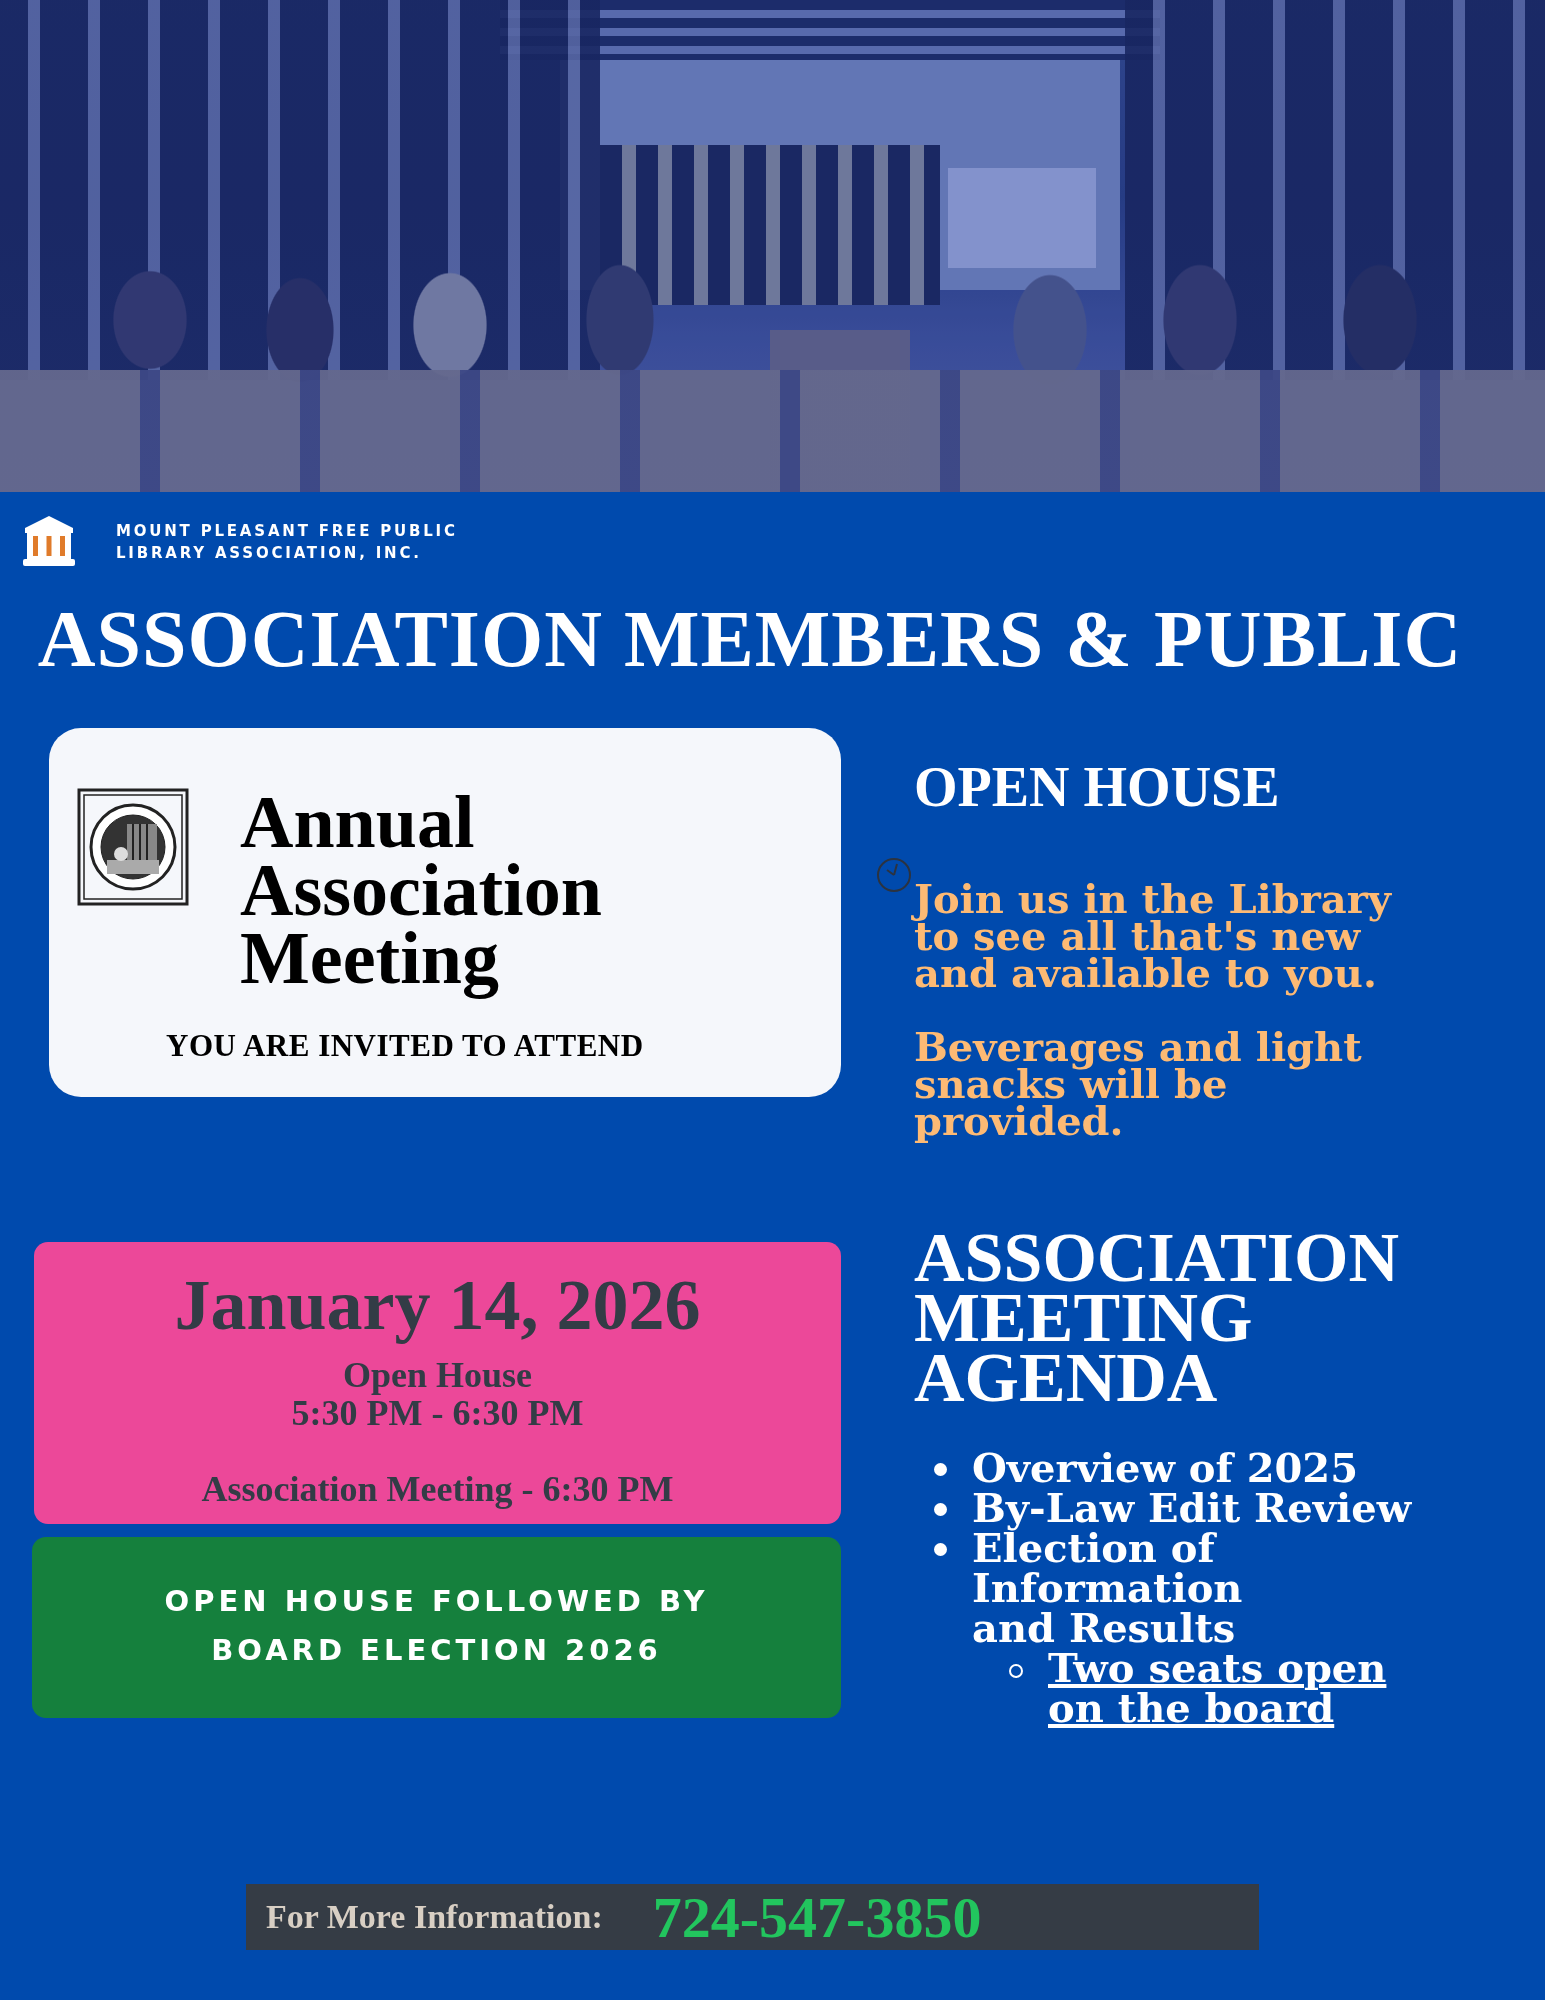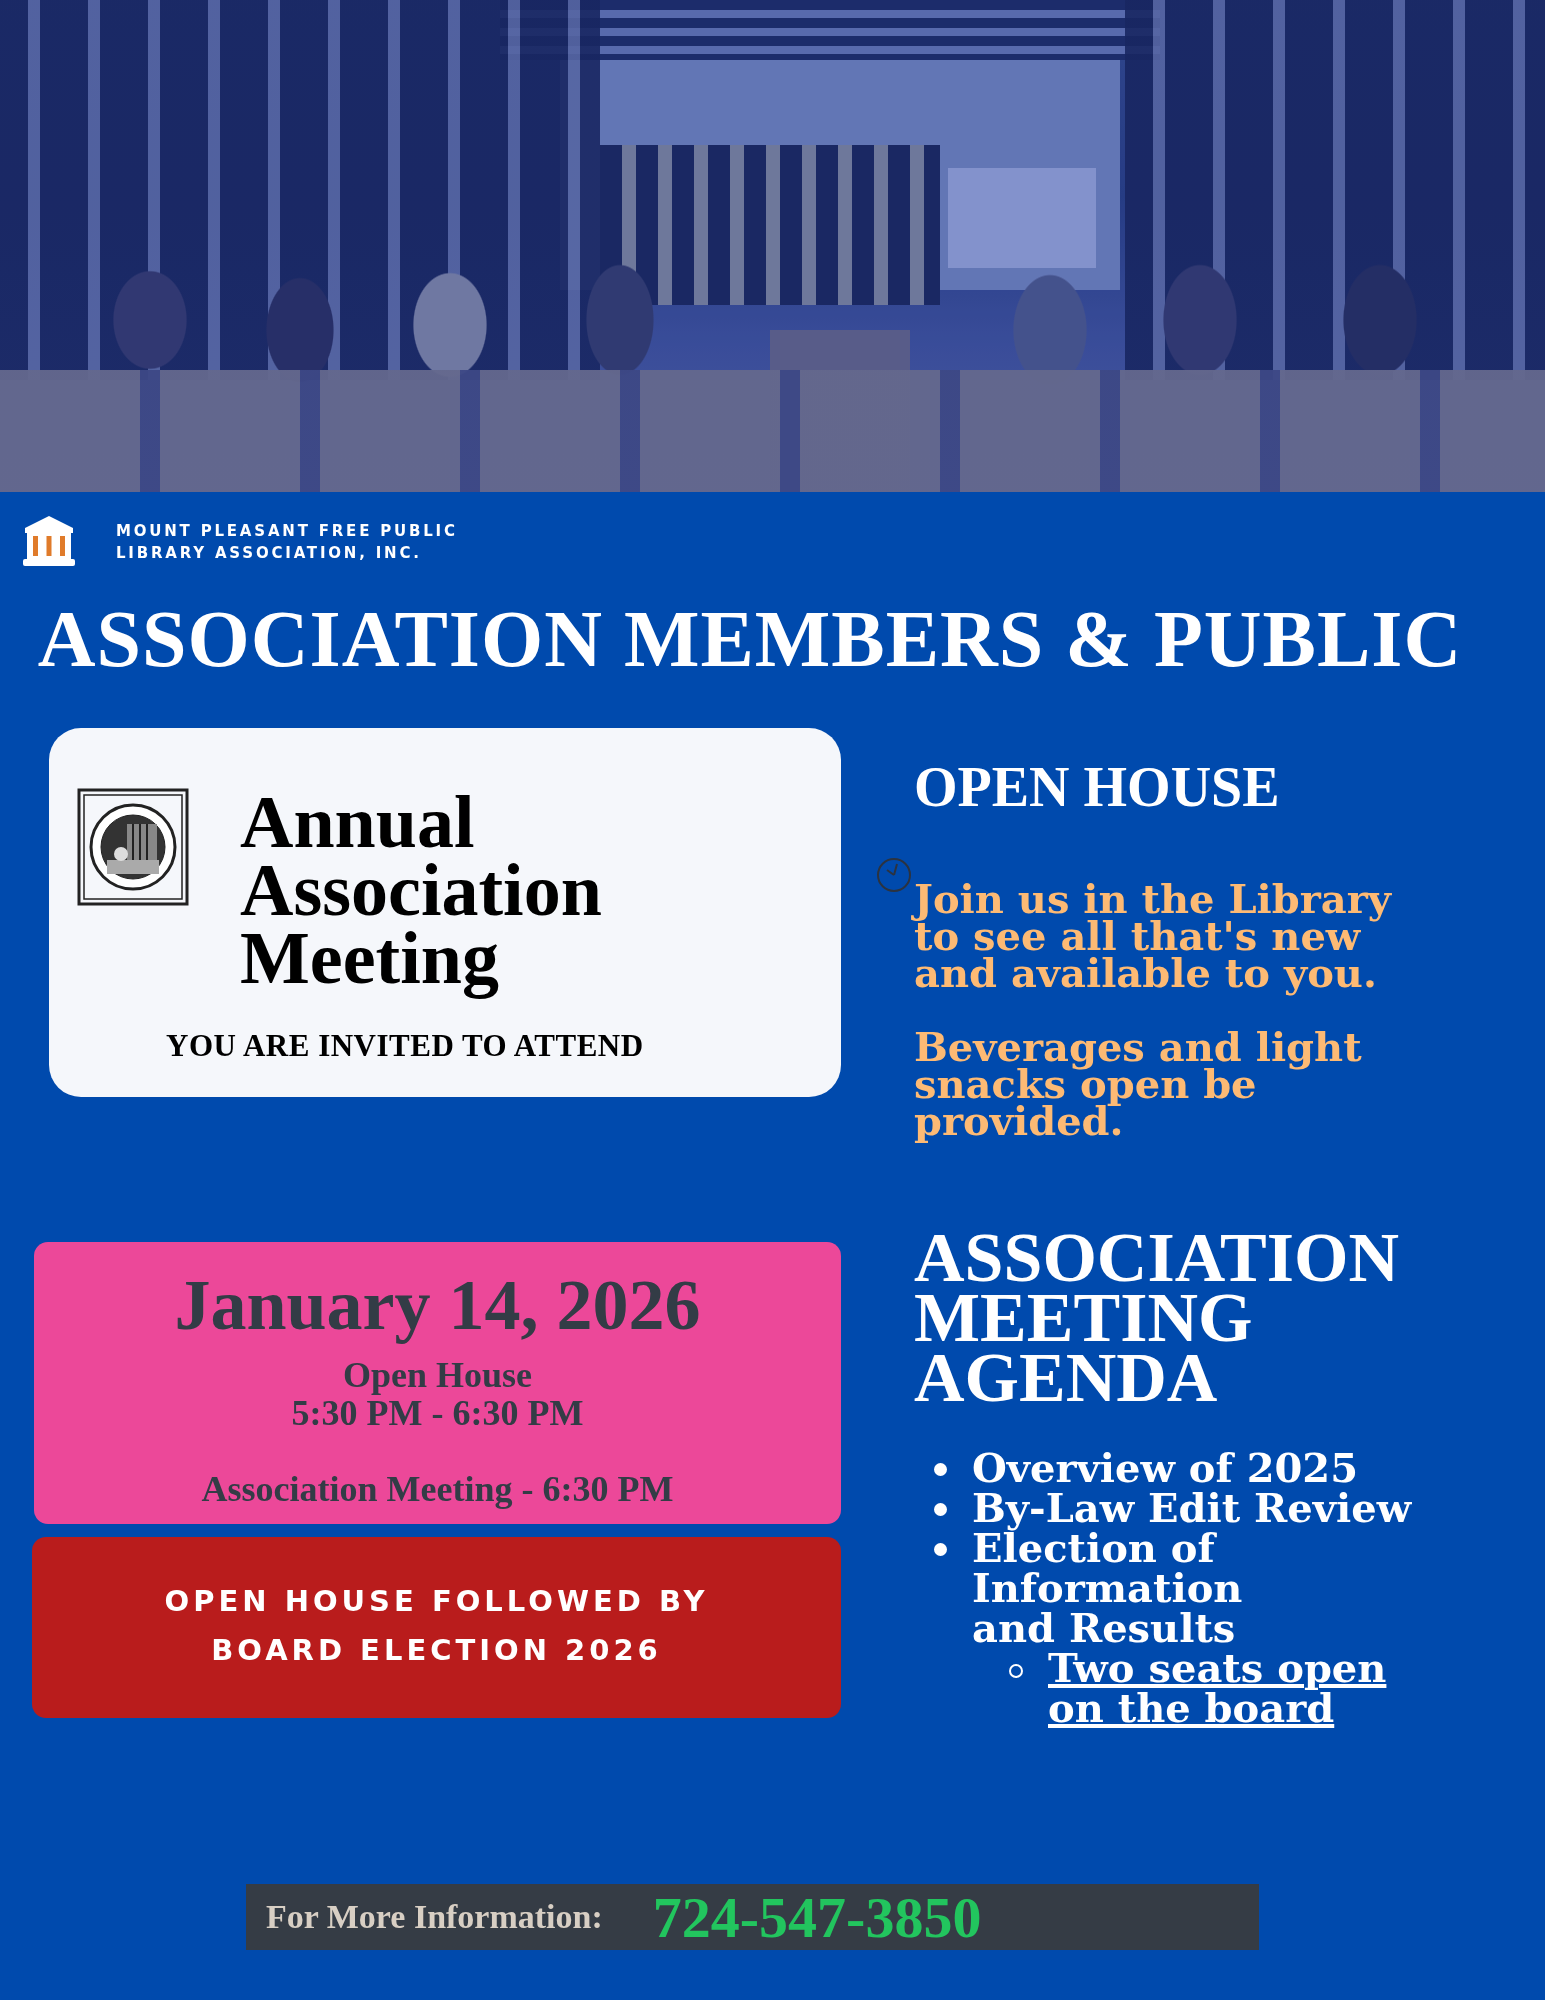--- a/index.html
+++ b/index.html
@@ -89,21 +89,21 @@
     position:absolute; left:0; right:0; top:114px;
     font-family:"Liberation Serif", serif; font-weight:bold; font-size:36px; line-height:38px;
   }
   .date-meet {
     position:absolute; left:0; right:0; top:226px;
     font-family:"Liberation Serif", serif; font-weight:bold; font-size:36px;
   }
 
   .card-dark {
     position:absolute; left:32px; top:1537px; width:809px; height:181px;
-    background:#b91c1c; border-radius:14px; text-align:center;
+    background:#15803d; border-radius:14px; text-align:center;
   }
   .dark-text {
     position:absolute; left:0; right:0; top:40px;
     font-family:"DejaVu Sans", sans-serif; font-weight:bold; font-size:29px;
     letter-spacing:4px; line-height:49px; color:#fff;
   }
 
   .agenda-title {
     position:absolute; left:914px; top:1228px;
     font-family:"Liberation Serif", serif; font-weight:bold; font-size:70px; line-height:60px; color:#fff;
@@ -190,21 +190,21 @@
 </div>
 
 <div class="openhouse-title">OPEN HOUSE</div>
 <svg class="clock-icon" viewBox="0 0 36 36">
   <circle cx="18" cy="18" r="16" fill="none" stroke="#2b3340" stroke-width="2"></circle>
   <line x1="18" y1="18" x2="11" y2="13" stroke="#2b3340" stroke-width="2"></line>
   <line x1="18" y1="18" x2="21" y2="7" stroke="#2b3340" stroke-width="2"></line>
 </svg>
 <div class="openhouse-body">
   <p>Join us in the Library to see all that's new and available to you.</p>
-  <p>Beverages and light snacks open be provided.</p>
+  <p>Beverages and light snacks will be provided.</p>
 </div>
 
 <div class="card-date">
   <div class="date-main">January 14, 2026</div>
   <div class="date-oh">
     <div>Open House</div>
     <div>5:30 PM - 6:30 PM</div>
   </div>
   <div class="date-meet">Association Meeting - 6:30 PM</div>
 </div>

